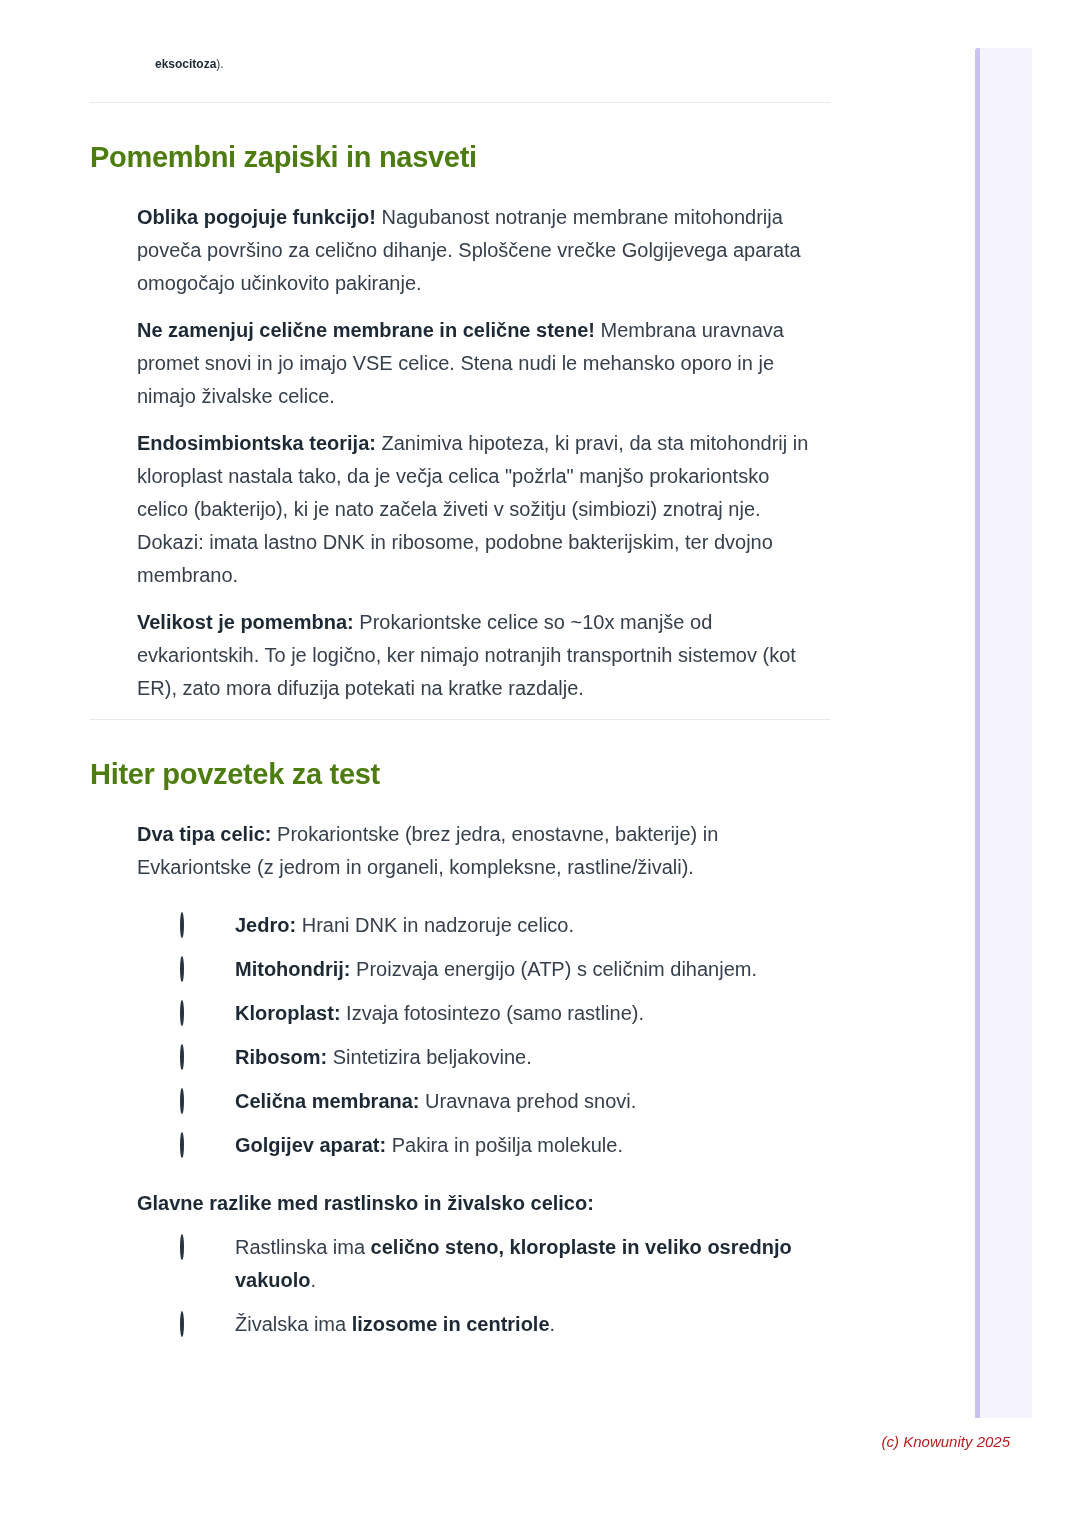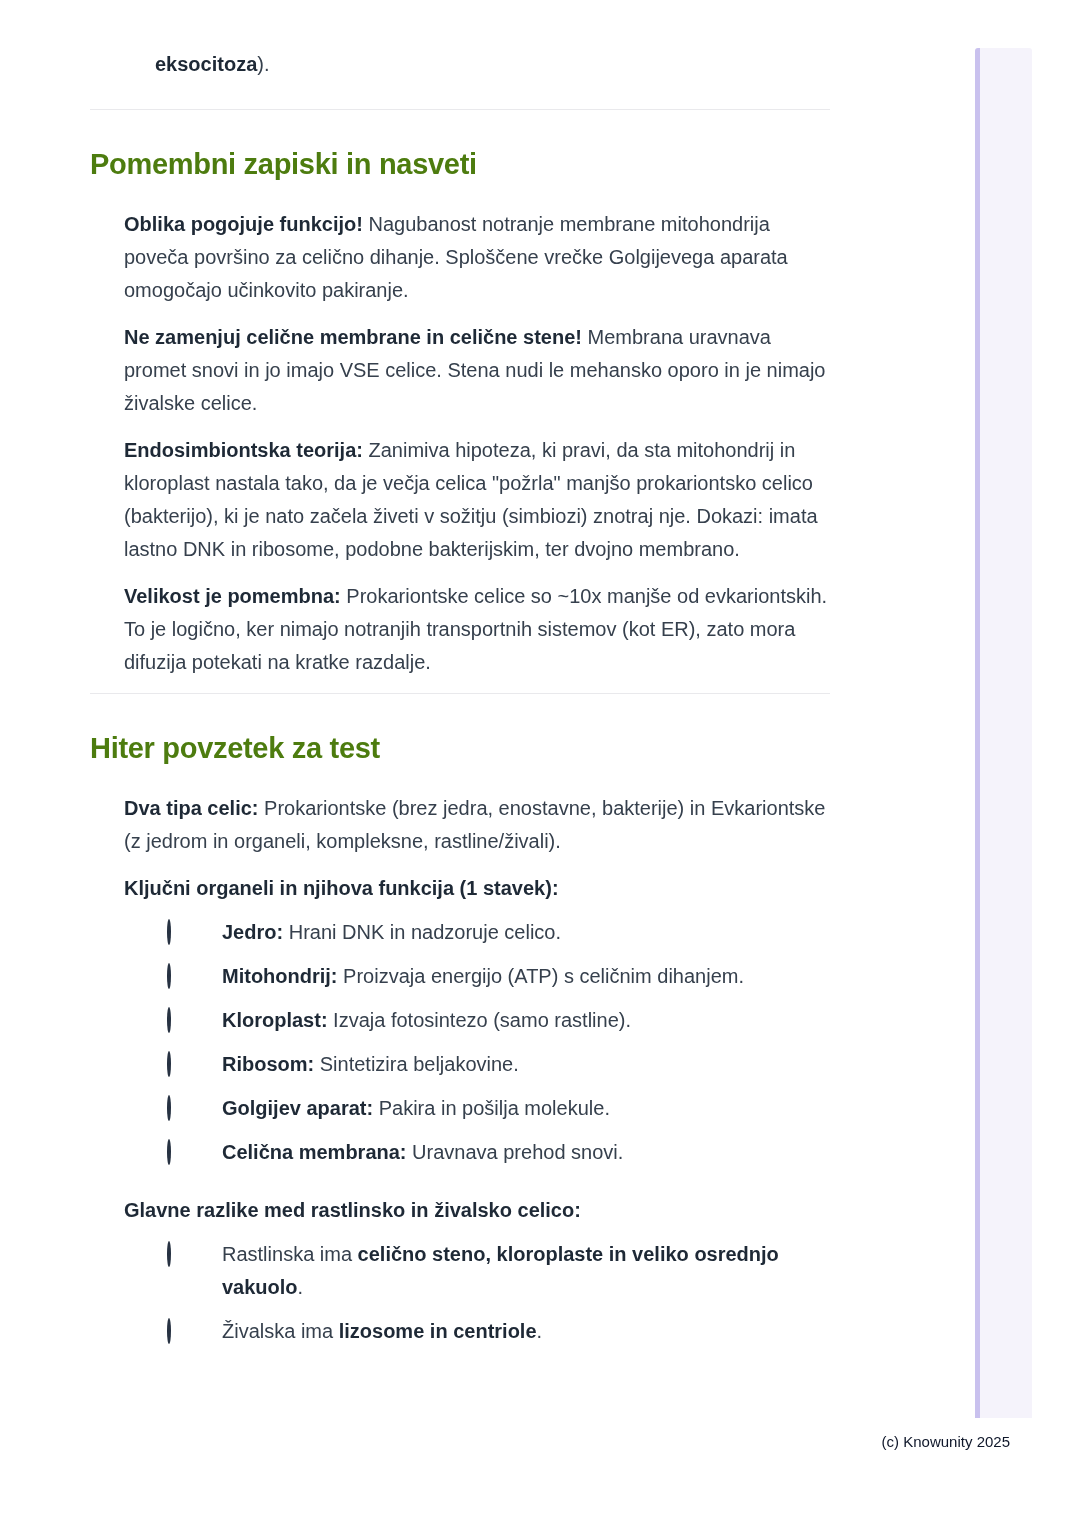--- a/index.html
+++ b/index.html
@@ -3,48 +3,48 @@
 <meta charset="utf-8">
 <style>
   html,body{margin:0;padding:0;}
   body{
     width:1080px;height:1528px;position:relative;overflow:hidden;
     background:#ffffff;
     font-family:"Liberation Sans",sans-serif;
     color:#36404d;
   }
   .content{position:absolute;left:90px;top:0;width:740px;padding-top:50px;}
-  .continuation{margin:0 0 31px 65px;font-size:20px;line-height:28px;color:#36404d;}
+  .continuation{margin:0 0 24px 65px;font-size:12px;line-height:28px;color:#36404d;}
   .continuation b{font-weight:700;color:#1e2936;}
   hr.divider{border:none;border-top:1px solid #e9e9ec;margin:0;height:0;}
   hr.second{margin-top:14px;}
   h2.section-title{
     margin:36px 0 26px 0;font-size:29px;line-height:36px;font-weight:700;
     color:#4d7c0f;letter-spacing:-0.3px;
   }
-  ul{list-style:none;margin:0;padding:0;}
+  ul{list-style:none;margin:13px;padding:0;}
   ul.bullets > li{display:flex;margin-bottom:14px;}
   li{font-size:20px;line-height:33px;color:#36404d;}
   li b{font-weight:700;color:#1e2936;}
   .marker{flex:none;width:34px;box-sizing:border-box;}
   .dot{width:7px;height:7px;border-radius:50%;background:#273242;margin:13px 0 0 12px;}
   .ring{width:9px;height:9px;border-radius:50%;border:2px solid #273242;background:#ffffff;
         margin:12px 0 0 10px;box-sizing:border-box;}
   .li-body{flex:1;min-width:0;}
   ul.sub{margin:11px 0 0 33px;}
   ul.sub > li{display:flex;margin-bottom:11px;gap:32px;}
   ul.sub .marker{width:33px;}
   .edge-bar{
     position:absolute;left:975px;top:48px;width:57px;height:1370px;
     background:#f5f3fb;border-left:5px solid #c9c1ee;box-sizing:border-box;
     border-top-left-radius:3px;border-top-right-radius:3px;
   }
   .footer{
     position:absolute;top:1432px;right:70px;
-    font-size:15px;line-height:20px;color:#0f172a;
+    font-size:15px;line-height:20px;color:#b91c1c;font-style:italic;
   }
 </style>
 </head>
 <body>
 
 <div class="content">
 
   <p class="continuation"><b>eksocitoza</b><span>).</span></p>
 
   <hr class="divider">
@@ -76,45 +76,44 @@
 
   <ul class="bullets">
     <li>
       <span class="marker"><span class="dot"></span></span>
       <div class="li-body"><b>Dva tipa celic:</b><span> Prokariontske (brez jedra, enostavne, bakterije) in Evkariontske (z jedrom in organeli, kompleksne, rastline/živali).</span></div>
     </li>
 
     <li>
       <span class="marker"><span class="dot"></span></span>
       <div class="li-body">
-        <div><b>Ključni organeli in njihova funkcija (1 stavek):</b></div>
         <ul class="sub">
           <li>
             <span class="marker"><span class="ring"></span></span>
             <div class="li-body"><b>Jedro:</b><span> Hrani DNK in nadzoruje celico.</span></div>
           </li>
           <li>
             <span class="marker"><span class="ring"></span></span>
             <div class="li-body"><b>Mitohondrij:</b><span> Proizvaja energijo (ATP) s celičnim dihanjem.</span></div>
           </li>
           <li>
             <span class="marker"><span class="ring"></span></span>
             <div class="li-body"><b>Kloroplast:</b><span> Izvaja fotosintezo (samo rastline).</span></div>
           </li>
           <li>
             <span class="marker"><span class="ring"></span></span>
             <div class="li-body"><b>Ribosom:</b><span> Sintetizira beljakovine.</span></div>
           </li>
           <li>
             <span class="marker"><span class="ring"></span></span>
-            <div class="li-body"><b>Golgijev aparat:</b><span> Pakira in pošilja molekule.</span></div>
+            <div class="li-body"><b>Celična membrana:</b><span> Uravnava prehod snovi.</span></div>
           </li>
           <li>
             <span class="marker"><span class="ring"></span></span>
-            <div class="li-body"><b>Celična membrana:</b><span> Uravnava prehod snovi.</span></div>
+            <div class="li-body"><b>Golgijev aparat:</b><span> Pakira in pošilja molekule.</span></div>
           </li>
         </ul>
       </div>
     </li>
 
     <li>
       <span class="marker"><span class="dot"></span></span>
       <div class="li-body">
         <div><b>Glavne razlike med rastlinsko in živalsko celico:</b></div>
         <ul class="sub">

